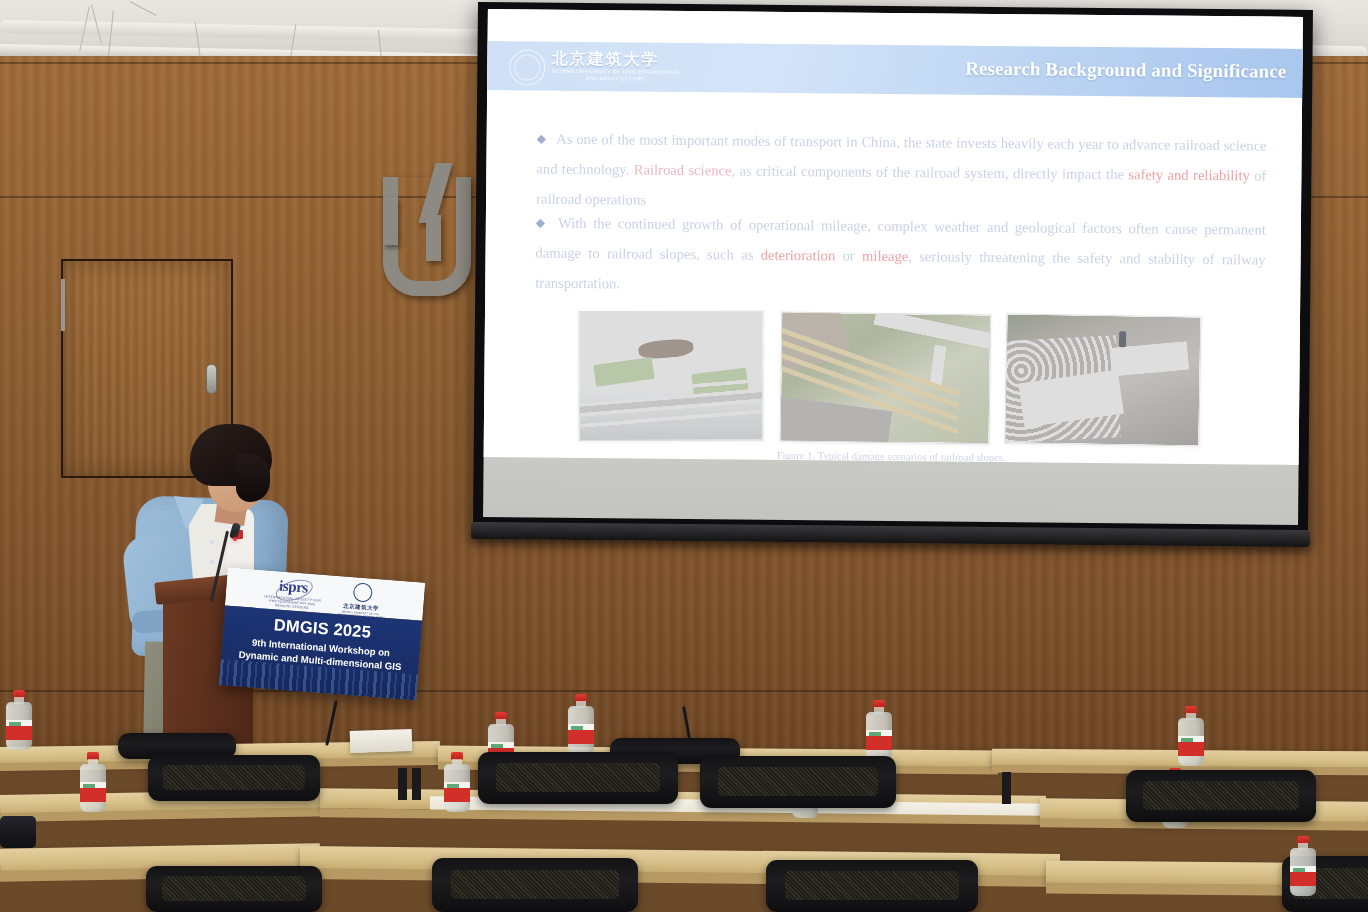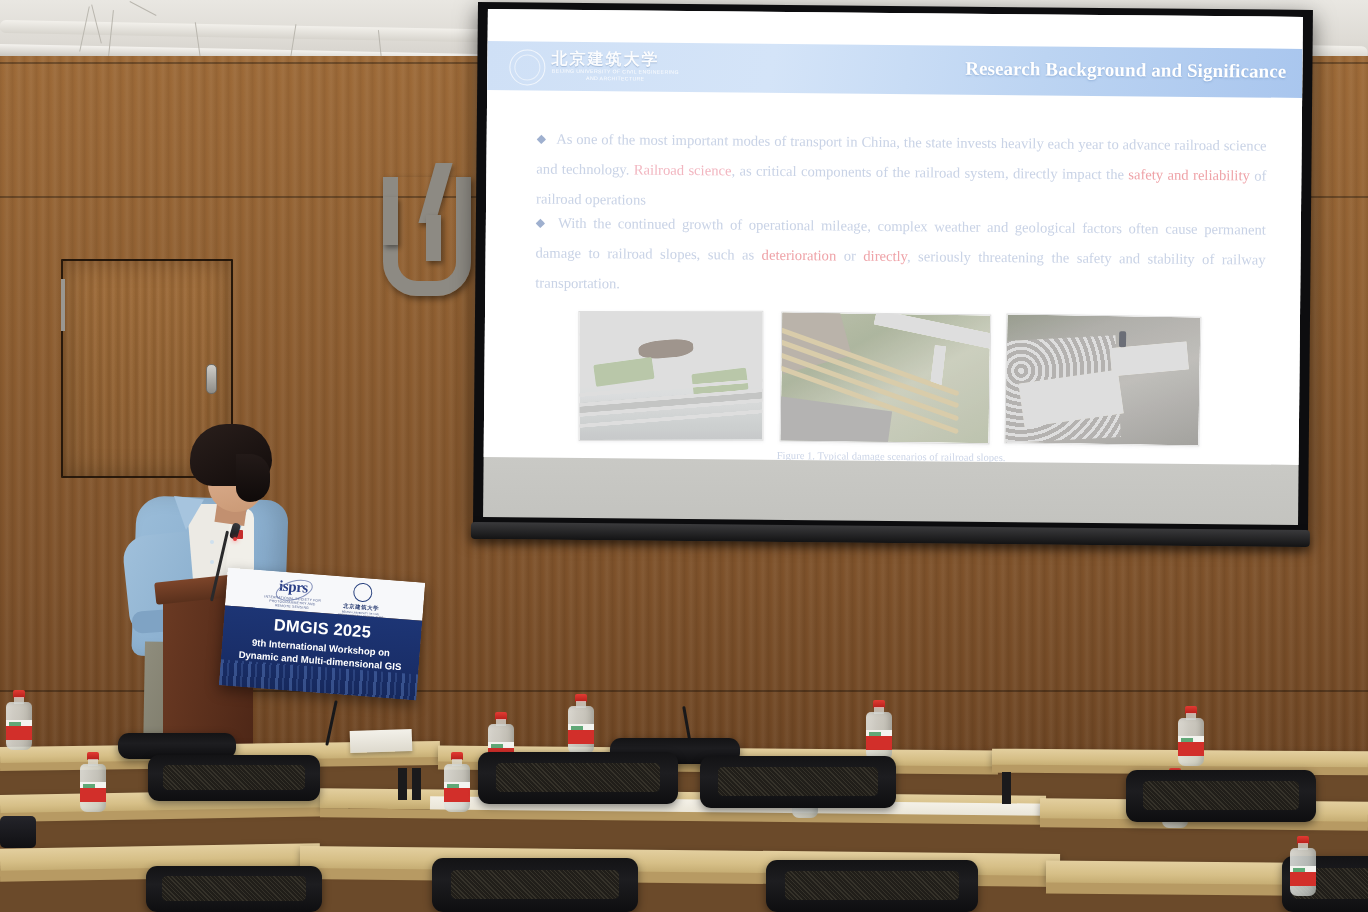--- a/index.html
+++ b/index.html
@@ -254,21 +254,21 @@
       <div class="bucea-en">BEIJING UNIVERSITY OF CIVIL ENGINEERING AND ARCHITECTURE</div>
       <div class="hdr-title">Research Background and Significance</div>
 
       <div class="slide-body">
 
         <div class="blt b1">
           <span class="dot">◆</span><span>As one of the most important modes of transport in China, the state invests heavily each year to advance railroad science and technology. </span><span class="hl-pink">Railroad science</span><span>, as critical components of the railroad system, directly impact the </span><span class="hl-red">safety and reliability</span><span> of railroad operations</span>
         </div>
 
         <div class="blt b2">
-          <span class="dot">◆</span><span>With the continued growth of operational mileage, complex weather and geological factors often cause permanent damage to railroad slopes, such as </span><span class="hl-red">deterioration</span><span> or </span><span class="hl-red">directly</span><span>, seriously threatening the safety and stability of railway transportation.</span>
+          <span class="dot">◆</span><span>With the continued growth of operational mileage, complex weather and geological factors often cause permanent damage to railroad slopes, such as </span><span class="hl-red">deterioration</span><span> or </span><span class="hl-red">mileage</span><span>, seriously threatening the safety and stability of railway transportation.</span>
         </div>
 
         <div class="photos">
 
           <div class="photo p1 ph1">
             <div class="ph1bg"></div>
             <div class="fence"></div>
             <div class="scar"></div>
             <div class="grass" style="left:8%;top:38%;width:32%;height:17%;transform:rotate(-8deg);"></div>
             <div class="grass" style="left:62%;top:46%;width:30%;height:17%;transform:rotate(-7deg);"></div>

